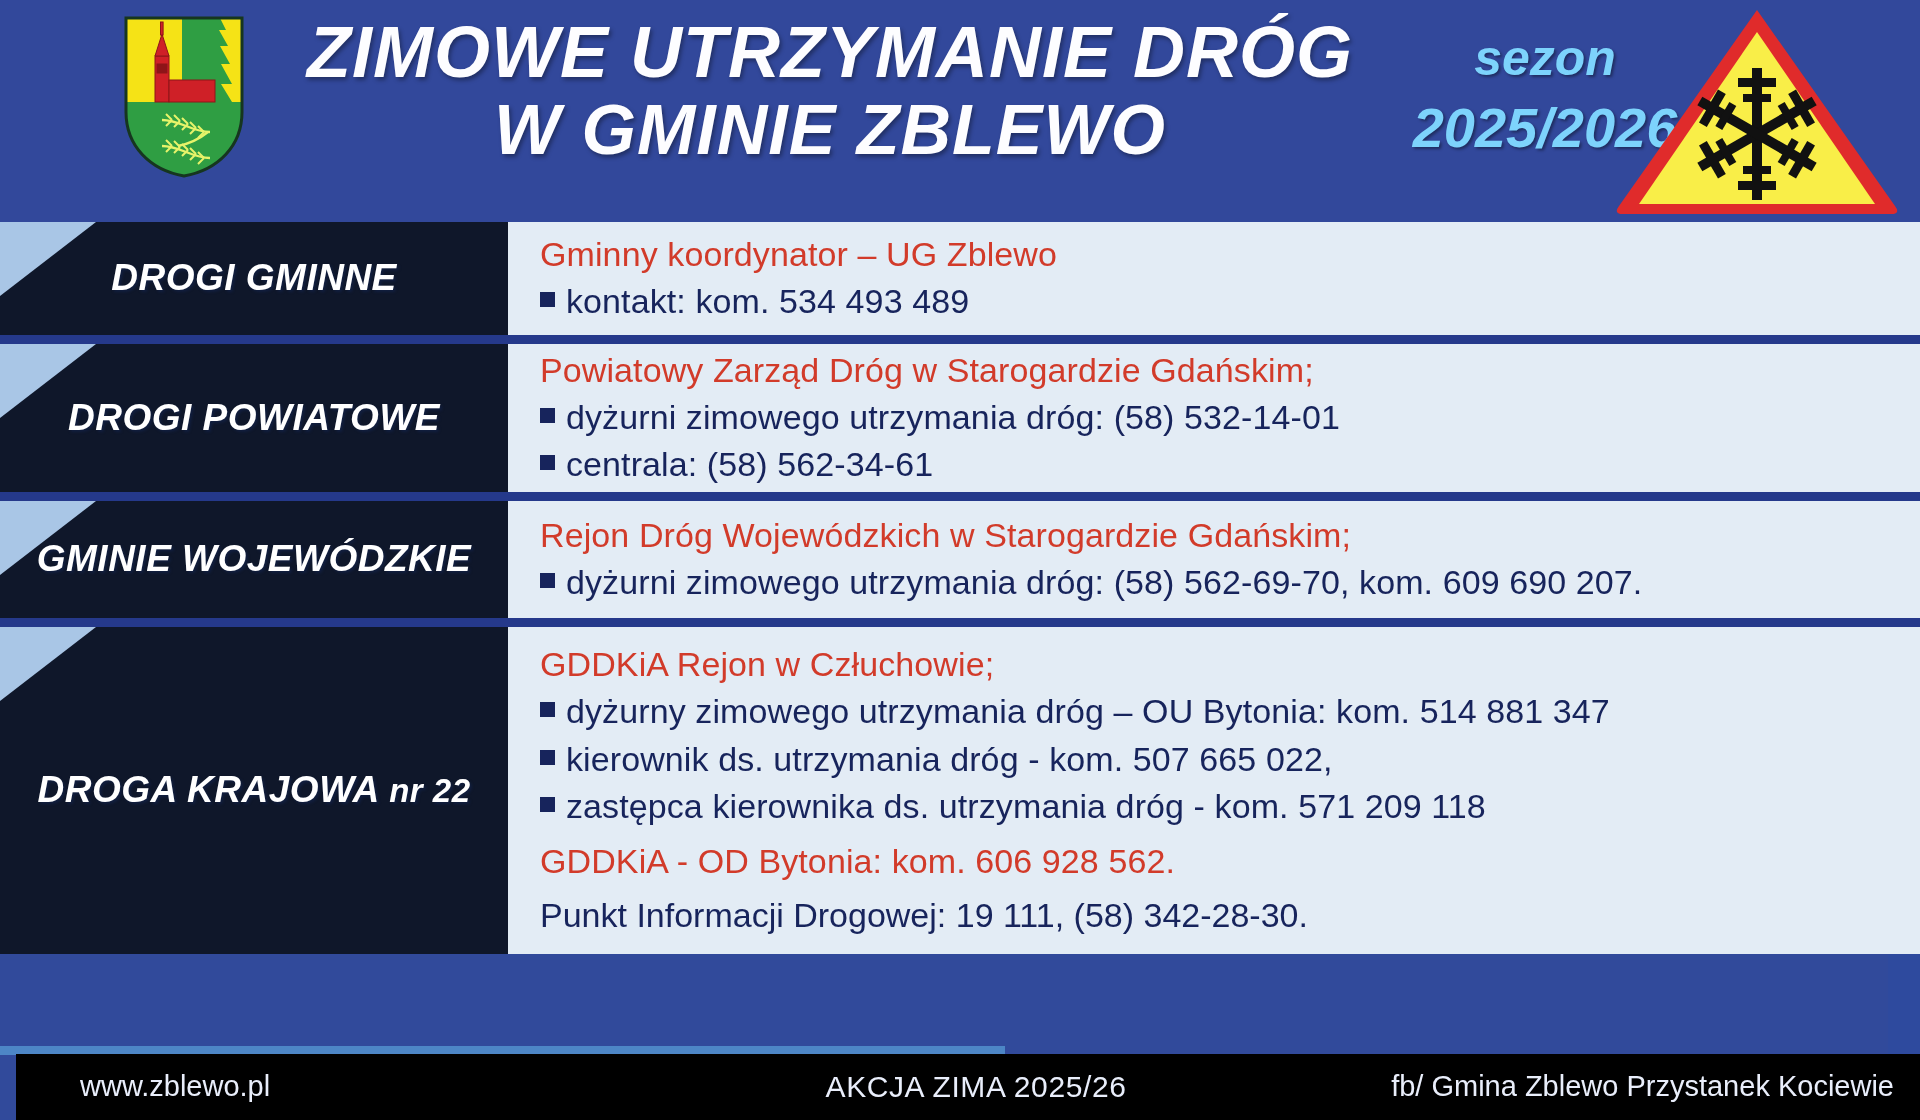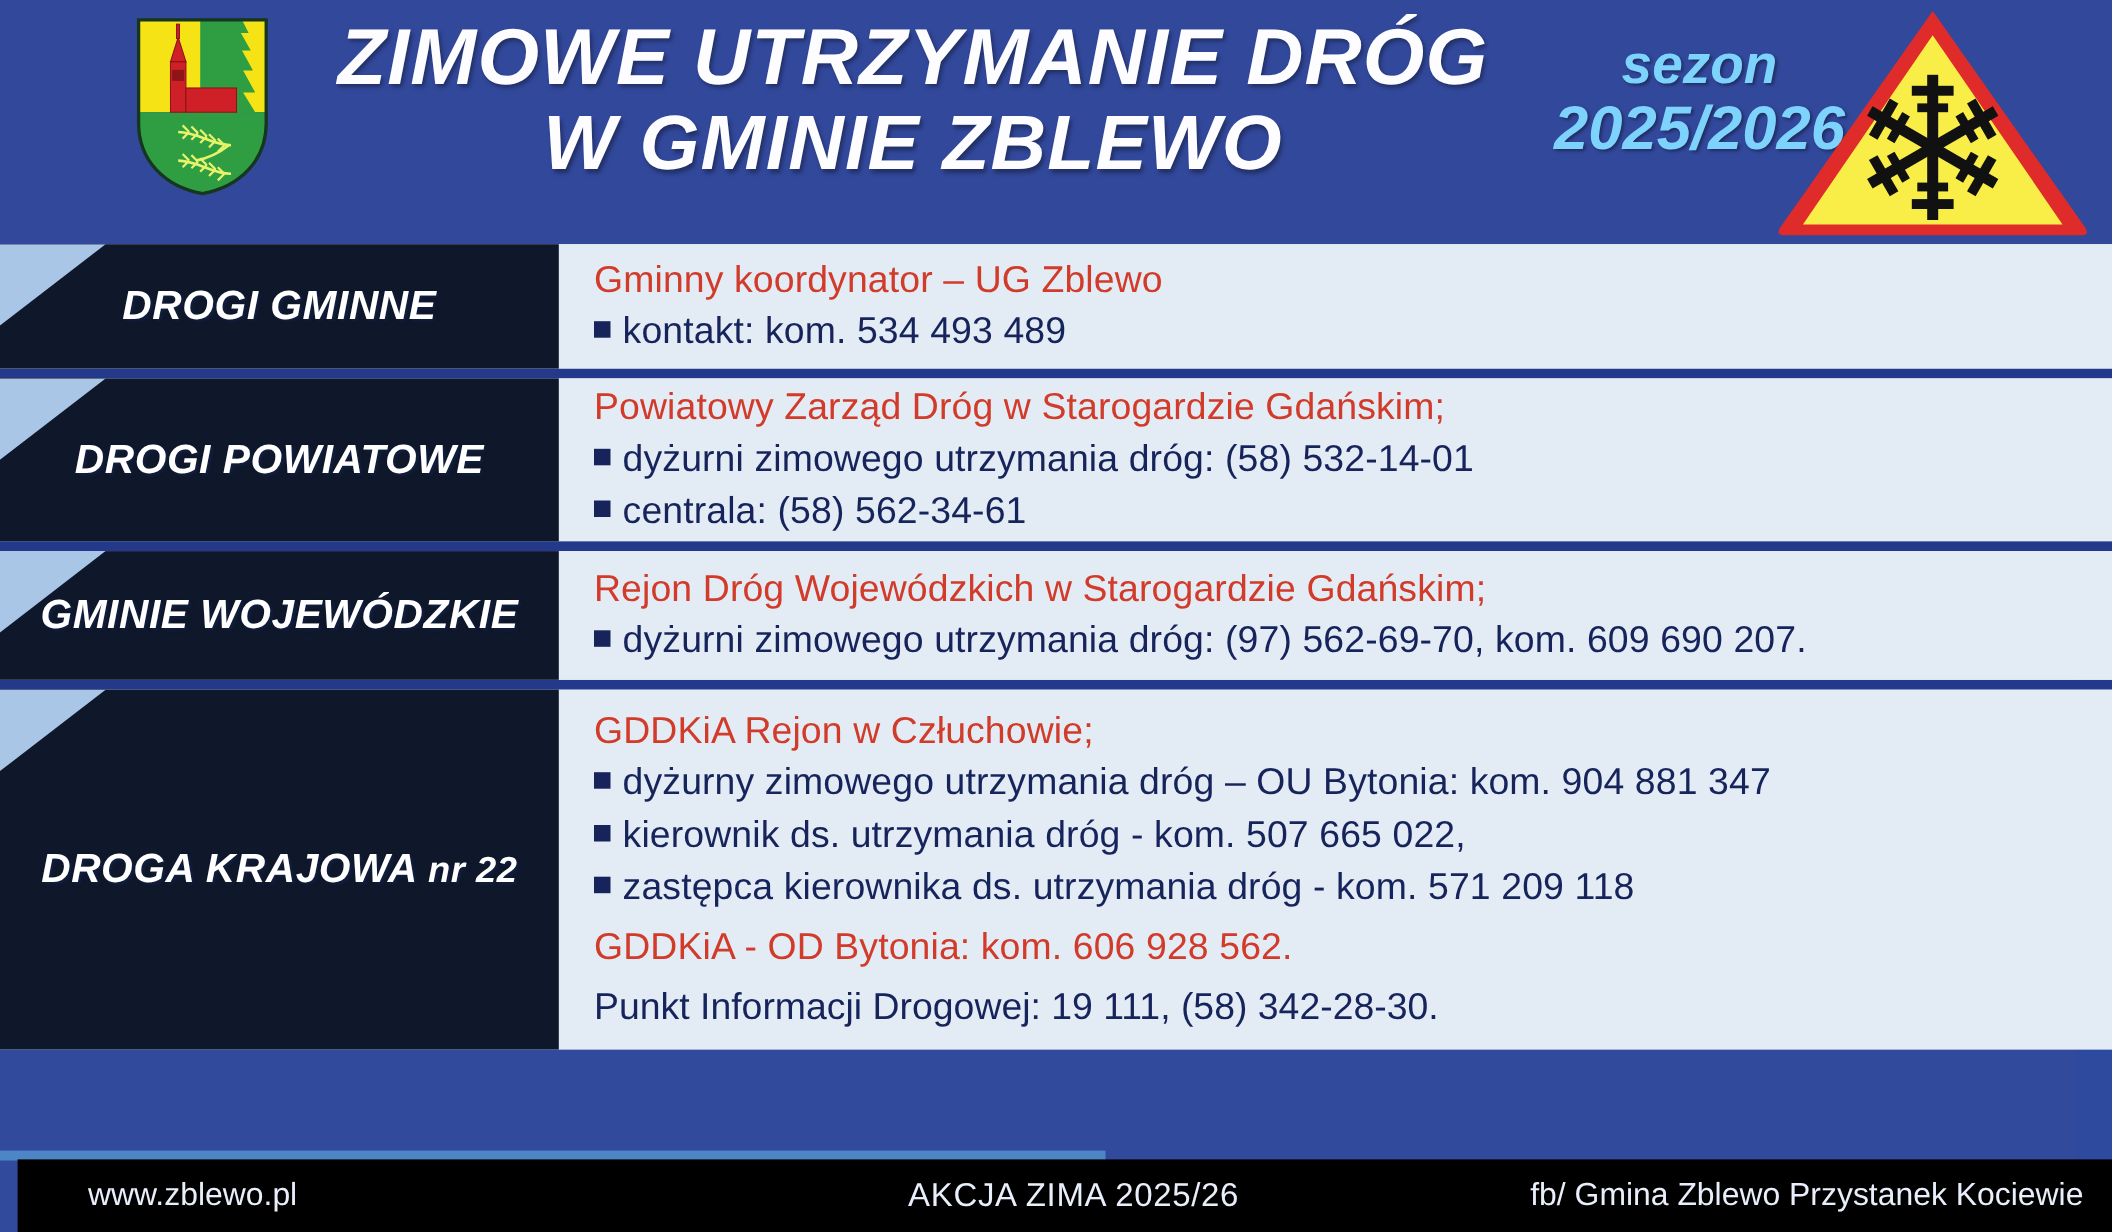--- a/index.html
+++ b/index.html
@@ -18,21 +18,21 @@
     color:#fdfdff;font-weight:bold;font-style:italic;letter-spacing:1px;
     text-shadow:2px 3px 4px rgba(0,0,0,.35);line-height:1.02;
     font-family:"Liberation Sans", sans-serif;
   }
   .title-l1{font-size:72px;}
   .title-l2{font-size:70px;margin-top:6px;}
   .season{position:absolute;left:1395px;top:32px;width:300px;text-align:center;
     color:#7dd3fc;font-style:italic;font-weight:bold;line-height:1.05;
     text-shadow:2px 2px 3px rgba(0,0,0,.38);}
   .season .s1{font-size:50px;display:block;}
-  .season .s2{font-size:56px;display:block;margin-top:2px;}
+  .season .s2{font-size:56px;display:block;margin-top:14px;}
   .warnsign{position:absolute;left:1613px;top:2px;width:288px;height:212px;}
 
   
   .rows{position:absolute;left:0;top:222px;width:1920px;height:832px;}
   .row{position:relative;width:1920px;display:flex;background:#e3ecf5;}
   .sep{width:1920px;height:9px;background:#25398b;}
   .label-cell{
     position:relative;width:508px;flex:0 0 508px;background:#0f172a;
     display:flex;align-items:center;justify-content:center;overflow:hidden;
   }
@@ -184,39 +184,39 @@
 
     <div class="row" style="height:117px">
       <div class="label-cell">
         <div class="notch"></div>
         <div class="label-txt">GMINIE WOJEWÓDZKIE</div>
       </div>
       <div class="content-cell">
         <div class="c-head">Rejon Dróg Wojewódzkich w Starogardzie Gdańskim;</div>
         <div class="c-line">
           <span class="bullet"></span>
-          <span>dyżurni zimowego utrzymania dróg: (97) 562-69-70, kom. 609 690 207.</span>
+          <span>dyżurni zimowego utrzymania dróg: (58) 562-69-70, kom. 609 690 207.</span>
         </div>
       </div>
     </div>
     <div class="sep"></div>
 
     <div class="row" style="height:327px">
       <div class="label-cell">
         <div class="notch"></div>
         <div class="label-txt">
           <span>DROGA KRAJOWA</span>
           <span class="sub">nr 22</span>
         </div>
       </div>
       <div class="content-cell">
         <div class="c-head">GDDKiA Rejon w Człuchowie;</div>
         <div class="c-line">
           <span class="bullet"></span>
-          <span>dyżurny zimowego utrzymania dróg – OU Bytonia: kom. 904 881 347</span>
+          <span>dyżurny zimowego utrzymania dróg – OU Bytonia: kom. 514 881 347</span>
         </div>
         <div class="c-line">
           <span class="bullet"></span>
           <span>kierownik ds. utrzymania dróg - kom. 507 665 022,</span>
         </div>
         <div class="c-line">
           <span class="bullet"></span>
           <span>zastępca kierownika ds. utrzymania dróg - kom. 571 209 118</span>
         </div>
         <div class="gap"></div>

